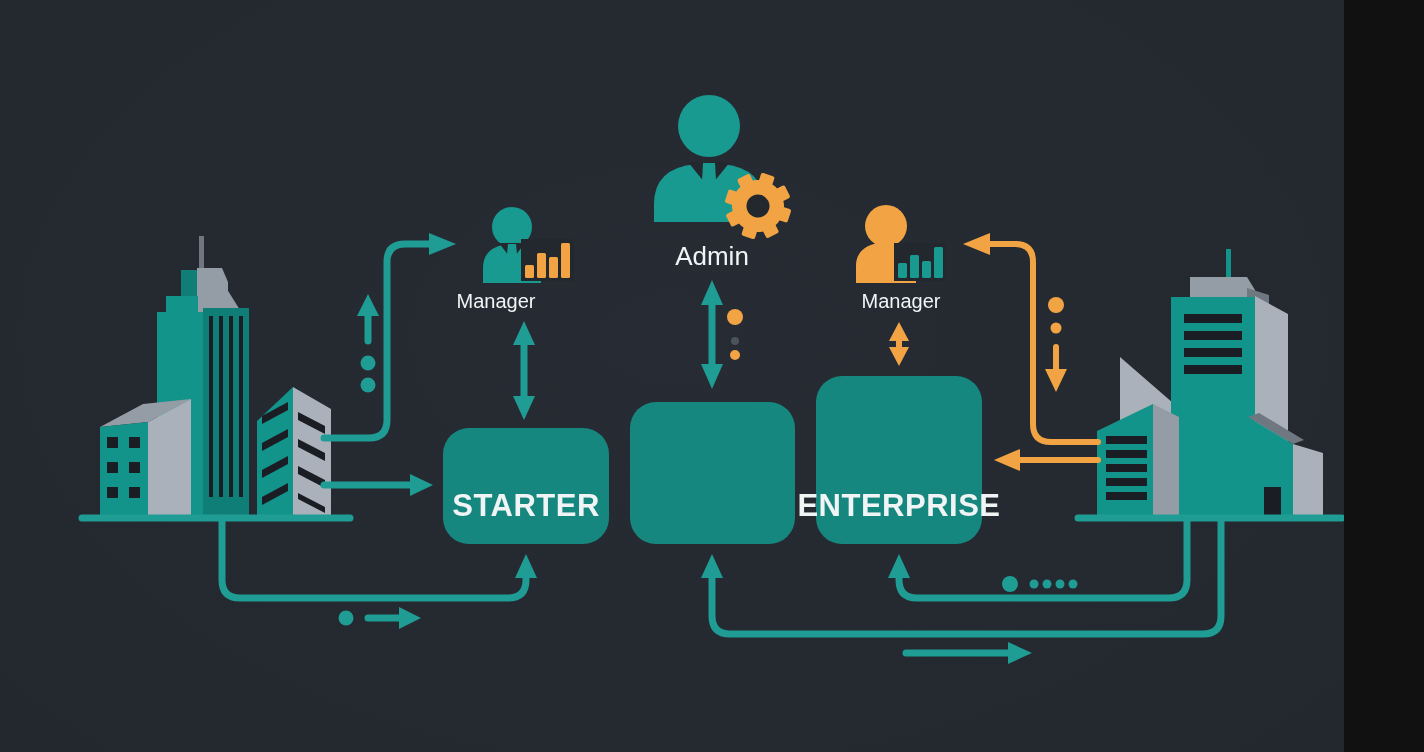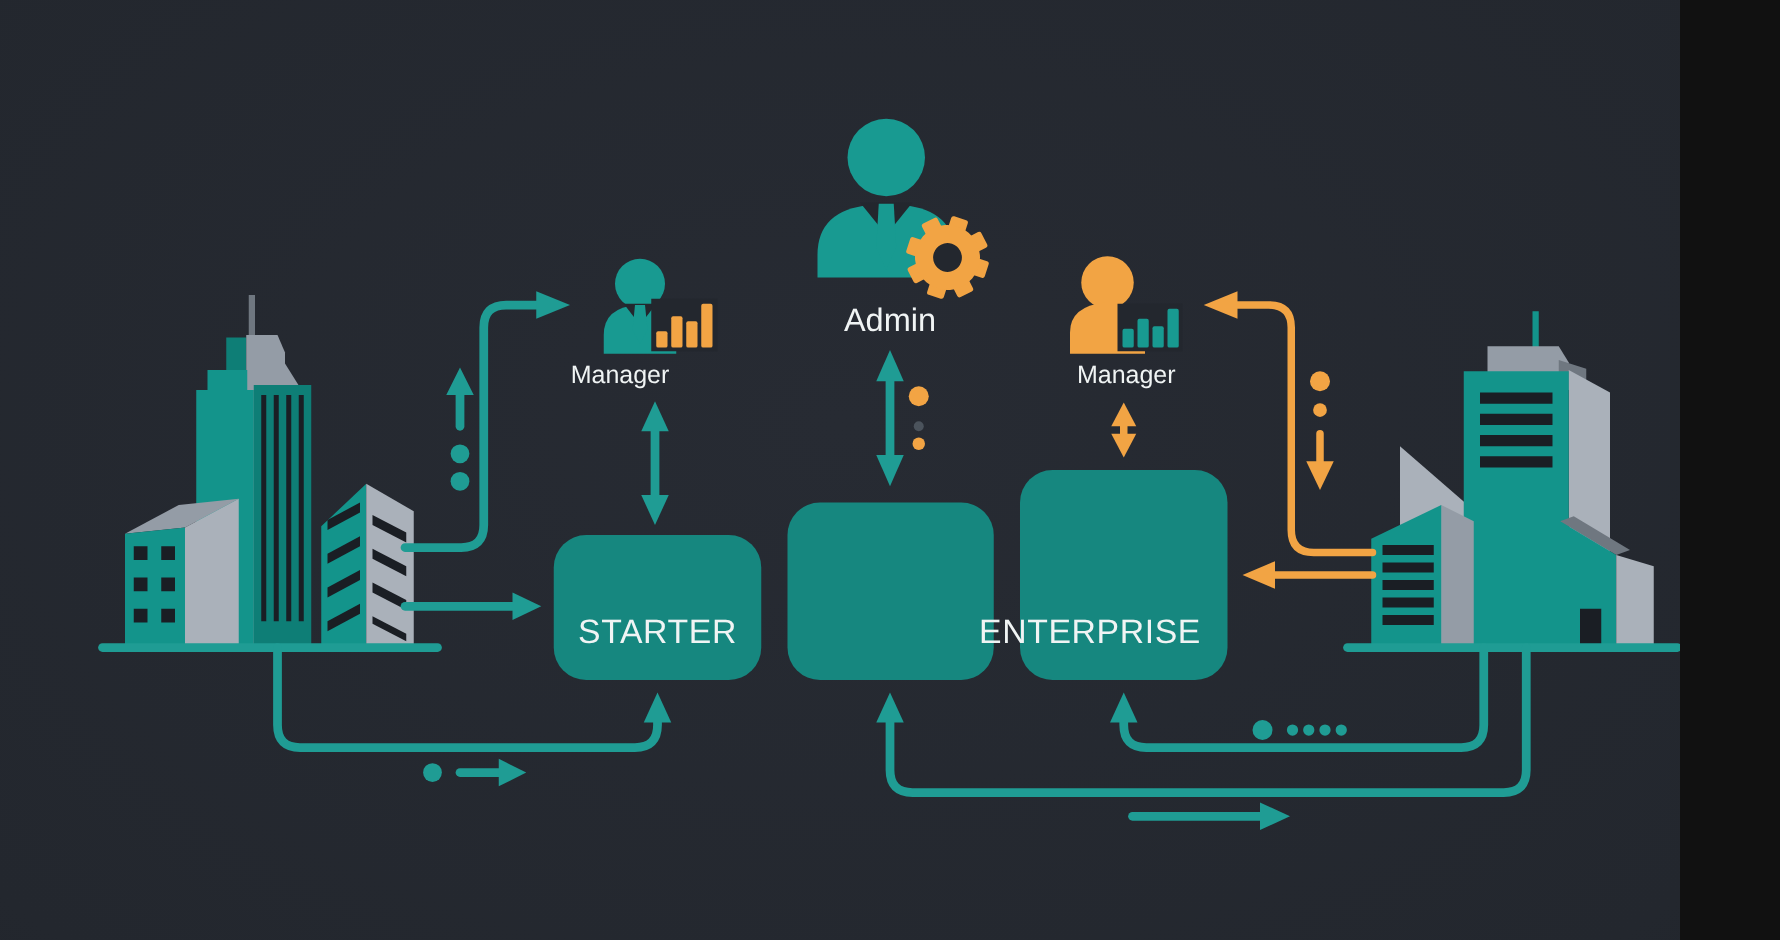--- a/index.html
+++ b/index.html
@@ -23,21 +23,21 @@
   .f-bld{fill:var(--teal-bld);}
   .f-deep{fill:var(--teal-deep);}
   .f-icon{fill:var(--teal-icon);}
   .f-gl{fill:var(--gray-light);}
   .f-gm{fill:var(--gray-mid);}
   .f-gd{fill:var(--gray-dark);}
   .f-win{fill:var(--window);}
   .f-bg{fill:var(--background);}
   .f-dim{fill:var(--dim-dot);}
   .label{position:absolute;transform:translate(-50%,-50%);color:var(--text);white-space:nowrap;}
-  .plan-label{font-size:27px;font-weight:400;letter-spacing:.5px;}
+  .plan-label{font-size:31px;font-weight:700;letter-spacing:.5px;}
   .actor-label{font-size:20px;font-weight:400;}
   .admin-label{font-size:26px;font-weight:400;}
 </style>
 </head>
 <body>
 
 <div class="stage">
 <svg class="diagram" width="1424" height="752" viewBox="0 0 1424 752">
 
   <g>
@@ -230,14 +230,14 @@
       <rect x="922" y="261" width="9" height="17" rx="1.5"></rect>
       <rect x="934" y="247" width="9" height="31" rx="1.5"></rect>
     </g>
   </g>
 </svg>
 
   <div class="label admin-label" style="left:712px;top:256px;">Admin</div>
   <div class="label actor-label" style="left:496px;top:301px;">Manager</div>
   <div class="label actor-label" style="left:901px;top:301px;">Manager</div>
   <div class="label plan-label" style="left:526px;top:506px;">STARTER</div>
-  <div class="label plan-label" style="left:872px;top:506px;">ENTERPRISE</div>
+  <div class="label plan-label" style="left:899px;top:506px;">ENTERPRISE</div>
 </div>
 
 </body></html>

